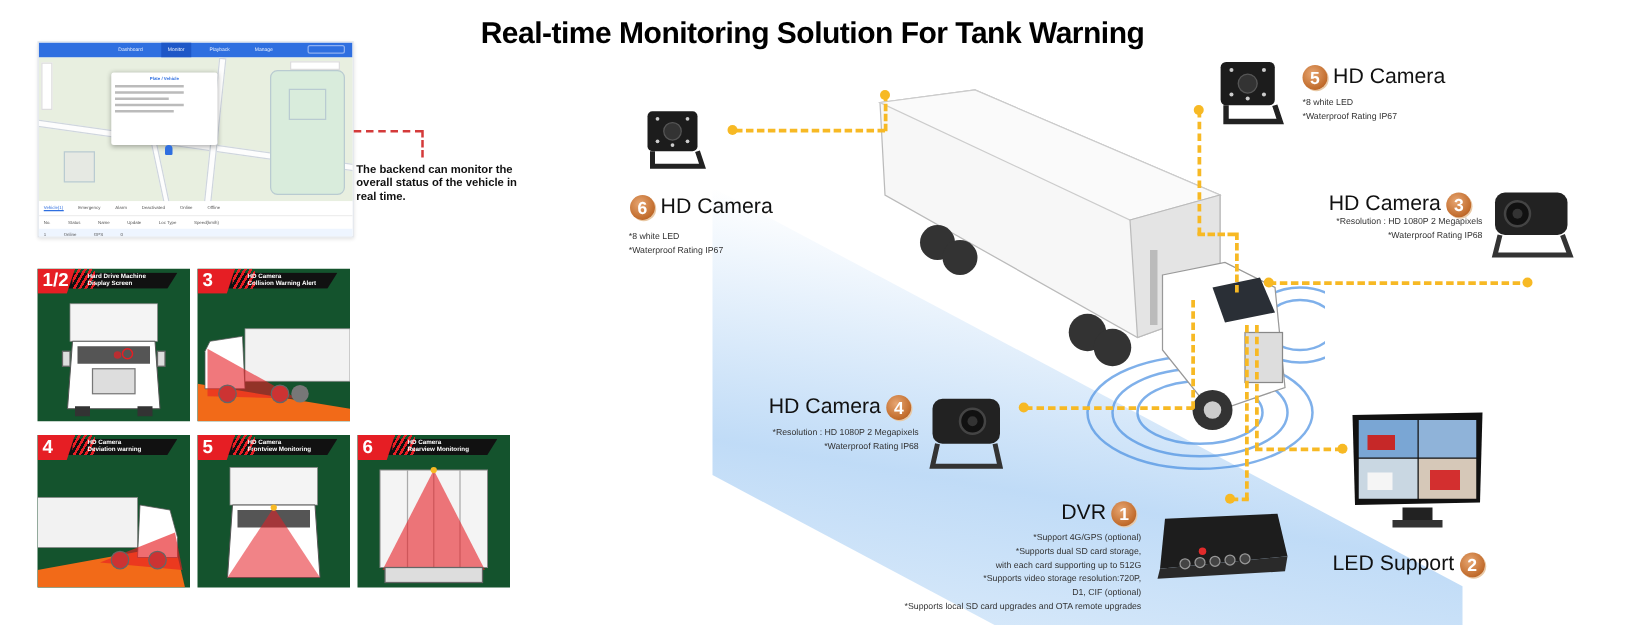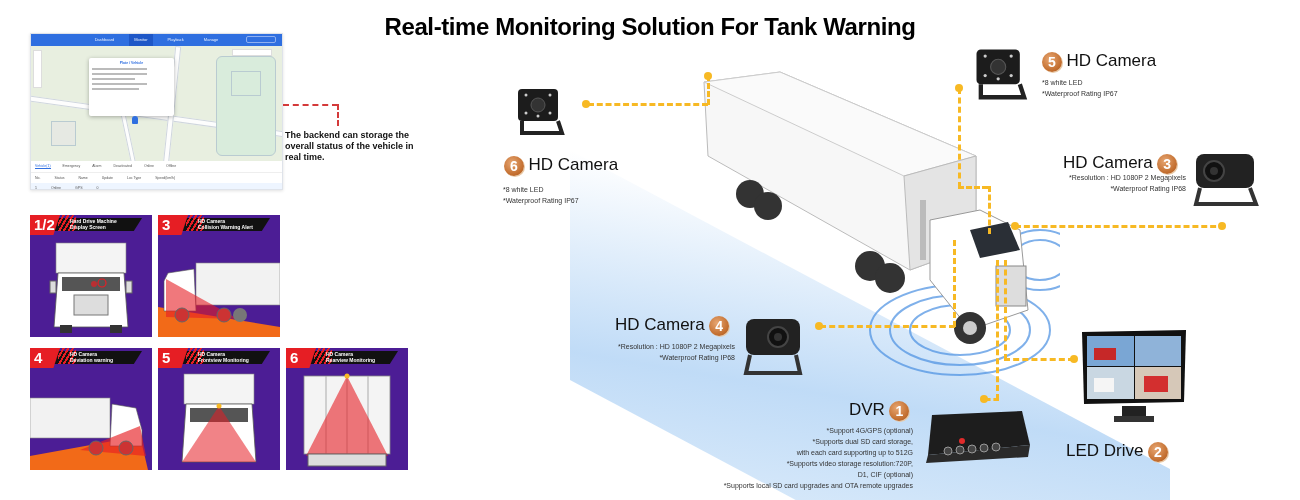--- a/index.html
+++ b/index.html
@@ -35,21 +35,21 @@
   .dash-tabs .t.active { color: #2f6fe0; border-bottom: 1px solid #2f6fe0; }
   .dash-hdr, .dash-row { display: flex; gap: 14px; padding: 3px 4px; }
   .dash-row { background: #eef5ff; }
 
   
   .note { left: 285px; top: 130px; font-size: 9px; font-weight: bold; line-height: 11px; color: #111; width: 130px; }
   .red-dash-h { left: 283px; top: 104px; width: 55px; border-top: 2px dashed #d43a3a; }
   .red-dash-v { left: 337px; top: 104px; height: 22px; border-left: 2px dashed #d43a3a; }
 
   
-  .tile { width: 122px; height: 122px; background: #4c1d95; overflow: hidden; }
+  .tile { width: 122px; height: 122px; background: #14532d; overflow: hidden; }
   .tile-head { position: absolute; left: 0; top: 0; width: 122px; height: 20px; }
   .tile-band { position: absolute; left: 10px; top: 3px; width: 102px; height: 13px; background: #111;
                clip-path: polygon(0 0, 100% 0, 92% 100%, 0 100%); }
   .tile-num { position: absolute; left: 0; top: 0; width: 30px; height: 20px; background: #e61e24; color: #fff;
               font-weight: bold; font-size: 15px; line-height: 20px; padding-left: 4px;
               clip-path: polygon(0 0, 100% 0, 78% 100%, 0 100%); z-index: 2; }
   .tile-stripes { position: absolute; left: 28px; top: 0; width: 18px; height: 16px; z-index: 2;
                   background: repeating-linear-gradient(120deg, #e61e24 0 2px, transparent 2px 4px); }
   .tile-label { position: absolute; left: 40px; top: 3px; font-size: 5px; line-height: 6px; color: #fff; font-weight: bold; z-index: 3; }
   .tile-art { position: absolute; left: 0; top: 22px; width: 122px; height: 100px; }
@@ -124,21 +124,21 @@
       <span>1</span>
         <span>Online</span>
       <span>GPS</span>
         <span>0</span>
     </div>
   </div>
 </div>
 
 <div class="abs red-dash-h"></div>
 <div class="abs red-dash-v"></div>
-<div class="abs note">The backend can storage the overall status of the vehicle in real time.</div>
+<div class="abs note">The backend can monitor the overall status of the vehicle in real time.</div>
 
 <div class="abs tile" style="left:30px;top:215px;">
   <div class="tile-head">
       <div class="tile-num">1/2</div>
       <div class="tile-stripes"></div>
       <div class="tile-band"></div>
     <div class="tile-label">
         <div>Hard Drive Machine</div>
         <div>Display Screen</div>
       </div>
@@ -396,15 +396,15 @@
     <rect x="57" y="8" width="46" height="30" fill="#8fb3d9"></rect>
   <rect x="9" y="39" width="47" height="32" fill="#c9d7e2"></rect>
     <rect x="57" y="39" width="46" height="32" fill="#d6c8b8"></rect>
   <rect x="16" y="20" width="22" height="12" fill="#c62828"></rect>
     <rect x="66" y="48" width="24" height="16" fill="#d32f2f"></rect>
   <rect x="16" y="50" width="20" height="14" fill="#f5f5f5"></rect>
   <rect x="44" y="78" width="24" height="12" fill="#222"></rect>
   <rect x="36" y="88" width="40" height="6" fill="#333"></rect>
 </svg>
 <div class="abs" style="left:1066px;top:441px;">
-  <span class="prod-title">LED Drive</span>
+  <span class="prod-title">LED Support</span>
   <span class="badge">2</span>
 </div>
 
 </body></html>

